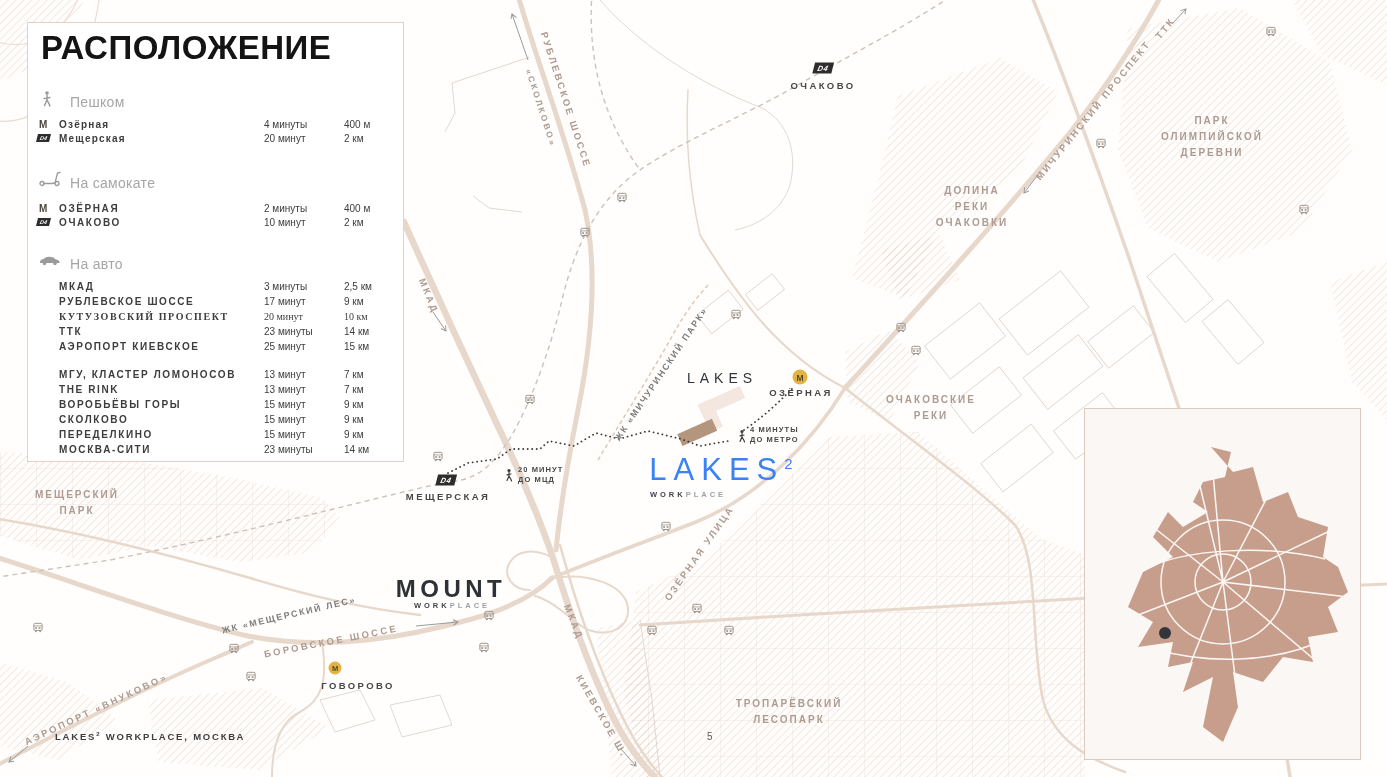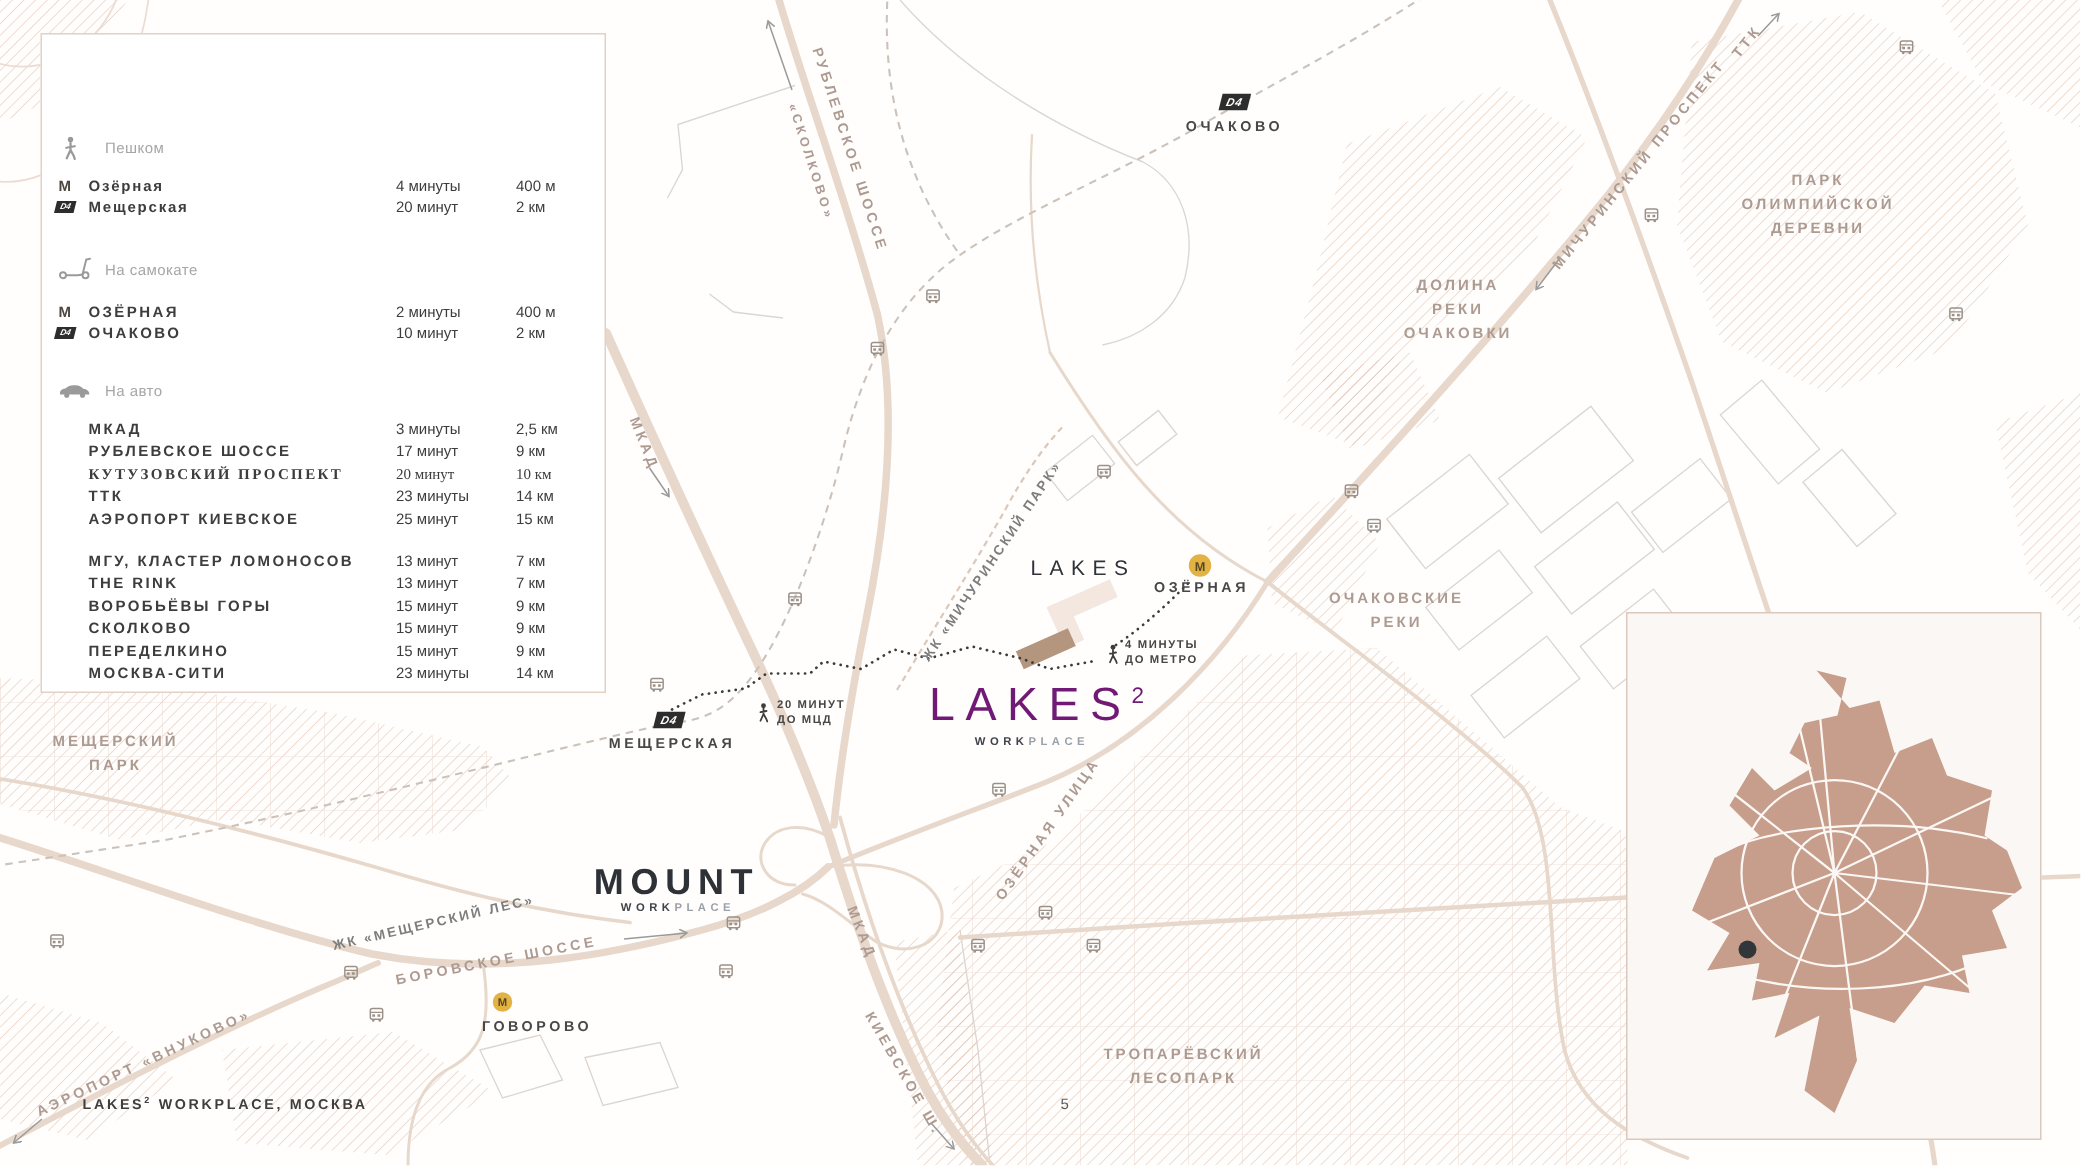--- a/index.html
+++ b/index.html
@@ -7,40 +7,40 @@
          font-family:"Liberation Sans",sans-serif;}
   .abs{position:absolute;left:0;top:0;}
   
   .lbl{position:absolute;white-space:nowrap;transform:translate(-50%,-50%);}
   .road{font-size:9.5px;font-weight:700;letter-spacing:2.4px;color:#ad9b92;}
   .area{font-size:10px;font-weight:700;letter-spacing:2px;color:#ad9b92;text-align:center;line-height:1.6;}
   .station{font-size:9.5px;font-weight:700;letter-spacing:2.4px;color:#474747;}
   .zhk{font-size:9px;font-weight:700;letter-spacing:1.7px;color:#7d7d7d;}
   .note{position:absolute;font-size:7.5px;font-weight:700;letter-spacing:1.1px;color:#474747;line-height:1.3;white-space:nowrap;}
   .brand-lakes{font-size:14px;letter-spacing:5px;color:#30343a;font-weight:400;}
-  .lakes2{font-size:31px;letter-spacing:7px;color:#701a75;font-weight:400;}
+  .lakes2{font-size:31px;letter-spacing:7px;color:#3b82f6;font-weight:400;margin-left:30px;}
   .lakes2 sup{font-size:15px;letter-spacing:2px;}
   .wp{font-size:7.5px;letter-spacing:3px;font-weight:700;}
   .wp .d{color:#3f434a}.wp .l{color:#9ba1a8}
   .mount{font-size:24px;letter-spacing:4.5px;color:#2e3237;font-weight:700;}
   .metro{position:absolute;width:15px;height:15px;border-radius:50%;background:#e2b243;
          transform:translate(-50%,-50%);display:flex;align-items:center;justify-content:center;
          font-size:8.5px;font-weight:700;color:#564a26;}
   .metro.small{width:13px;height:13px;font-size:7.5px;}
   .d4map{position:absolute;transform:translate(-50%,-50%) skewX(-14deg);background:#2d2d2d;color:#fff;
          font-style:italic;font-weight:700;font-size:7.5px;line-height:11px;padding:0 4px;letter-spacing:.5px;}
   .bus{position:absolute;width:13px;height:13px;transform:translate(-50%,-50%);}
   .pagenum{position:absolute;font-size:10px;color:#5a5a5a;}
   .footer{position:absolute;font-size:9.5px;font-weight:700;letter-spacing:1.8px;color:#3e3e3e;}
   .footer sup{font-size:6px;}
   
   .panel{position:absolute;left:27px;top:22px;width:377px;height:440px;background:#ffffff;
          border:1px solid #e3d0c6;box-sizing:border-box;}
   .p-title{position:absolute;left:13px;top:6px;font-size:33px;font-weight:700;letter-spacing:.5px;color:#141414;}
-  .p-sec{position:absolute;font-size:10px;color:#a6a6a6;letter-spacing:.3px;}
+  .p-sec{position:absolute;font-size:14px;color:#a6a6a6;letter-spacing:.3px;}
   .p-row{position:absolute;left:0;width:100%;height:14px;}
   .p-name{position:absolute;left:31px;top:0;font-size:10px;font-weight:700;letter-spacing:1.6px;color:#3d3d3d;}
   .p-name.lc{letter-spacing:1.2px;}
   .p-time{position:absolute;left:236px;top:0;font-size:10px;color:#3d3d3d;}
   .p-dist{position:absolute;left:316px;top:0;font-size:10px;color:#3d3d3d;}
   .badge-m{position:absolute;left:11px;top:0;font-size:10px;font-weight:700;color:#4c4640;}
   .badge-d4{position:absolute;left:9px;top:1px;transform:skewX(-14deg);background:#2d2d2d;color:#fff;
             font-style:italic;font-weight:700;font-size:5.5px;line-height:8px;padding:0 3px;}
   .p-icon{position:absolute;}
   
@@ -401,20 +401,21 @@
     <div>20 МИНУТ</div>
     <div>ДО МЦД</div>
   </div>
 
   <div class="footer" style="left:55px;top:731px;">
     <span>LAKES</span><sup>2</sup><span> WORKPLACE, МОСКВА</span>
   </div>
   <div class="pagenum" style="left:707px;top:731px;">5</div>
 
   <div class="panel">
+    <div class="p-title">РАСПОЛОЖЕНИЕ</div>
 
     <svg class="p-icon" style="left:13px;top:68px;" width="12" height="16" viewBox="0 0 12 16" fill="#9a9a9a" stroke="#9a9a9a">
       <circle cx="6" cy="2" r="1.8" stroke="none"></circle>
       <path fill="none" stroke-width="1.5" stroke-linecap="round" d="M6,4.2 L6,9 M6,9 L3.5,14.5 M6,9 L8.2,13 L8.8,15 M3.2,7.5 L8.8,6.5"></path>
     </svg>
     <div class="p-sec" style="left:42px;top:71px;">Пешком</div>
 
     <div class="p-row" style="top:96px;">
       <span class="badge-m">М</span>
       <span class="p-name lc">Озёрная</span>

